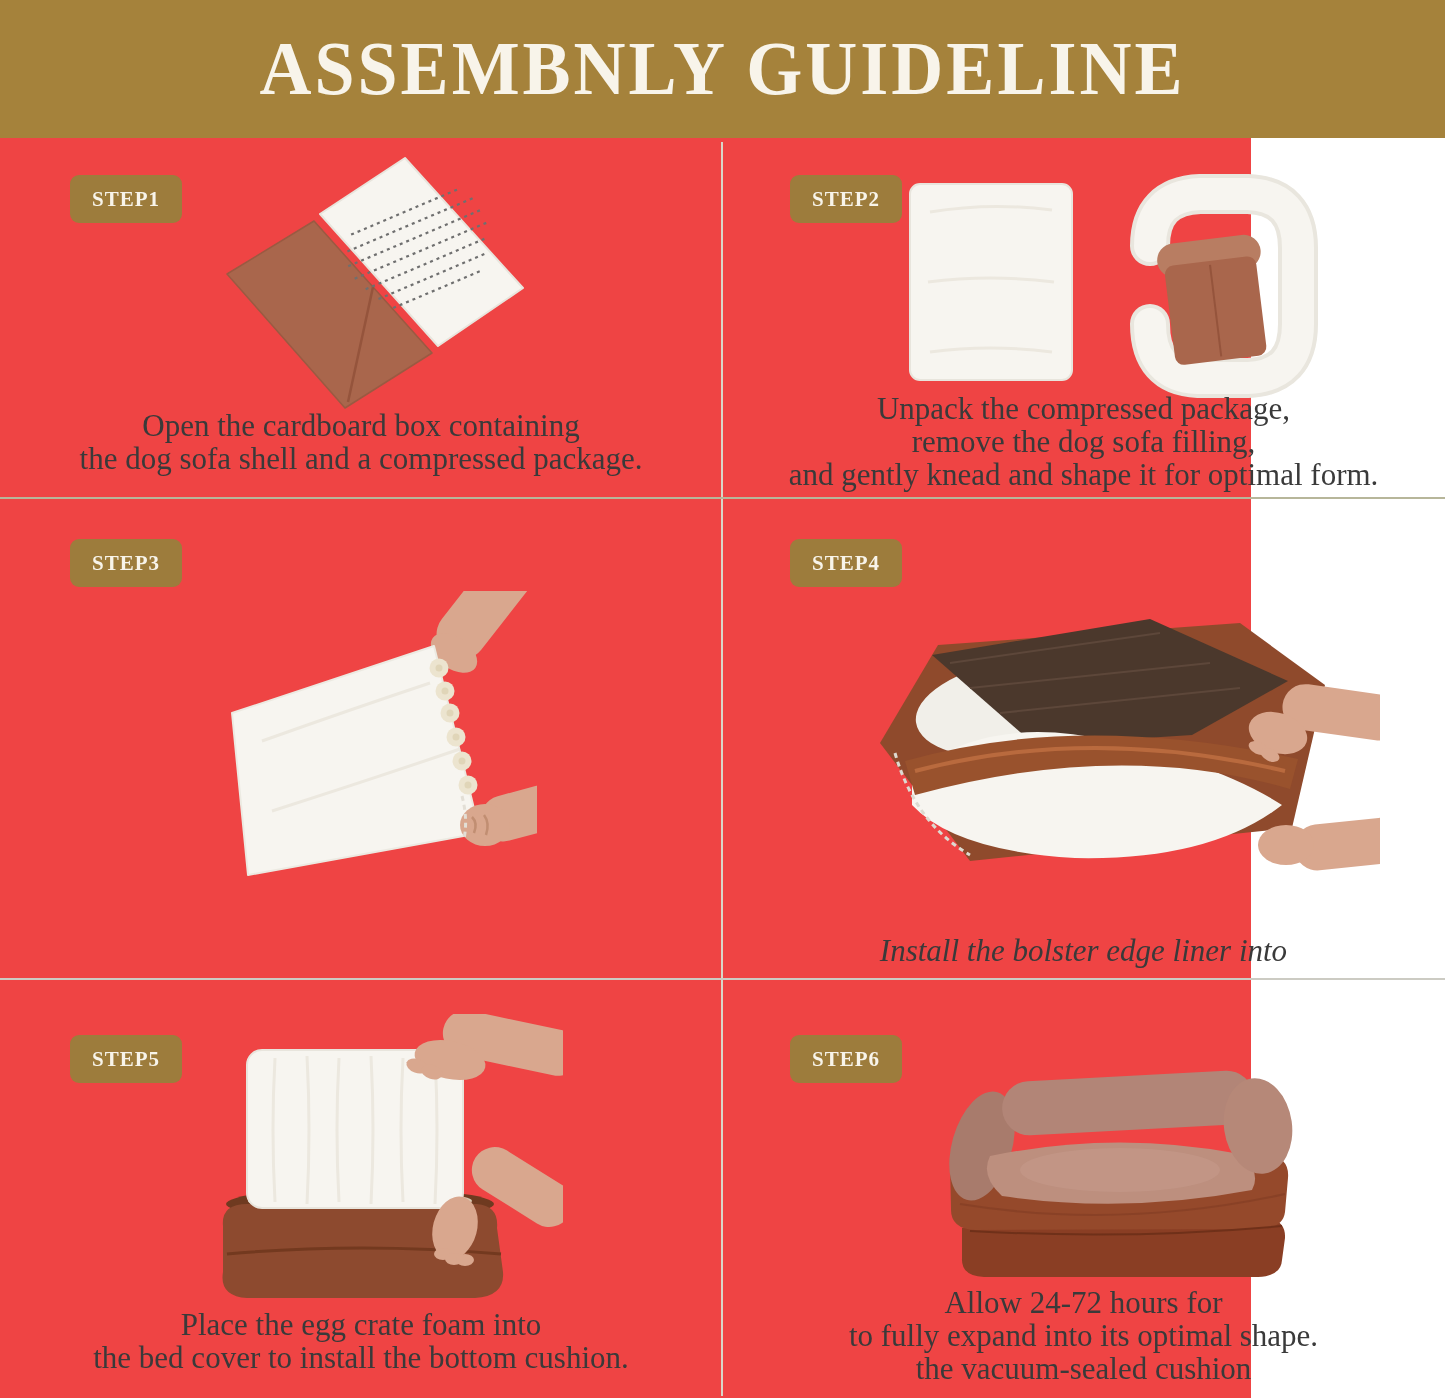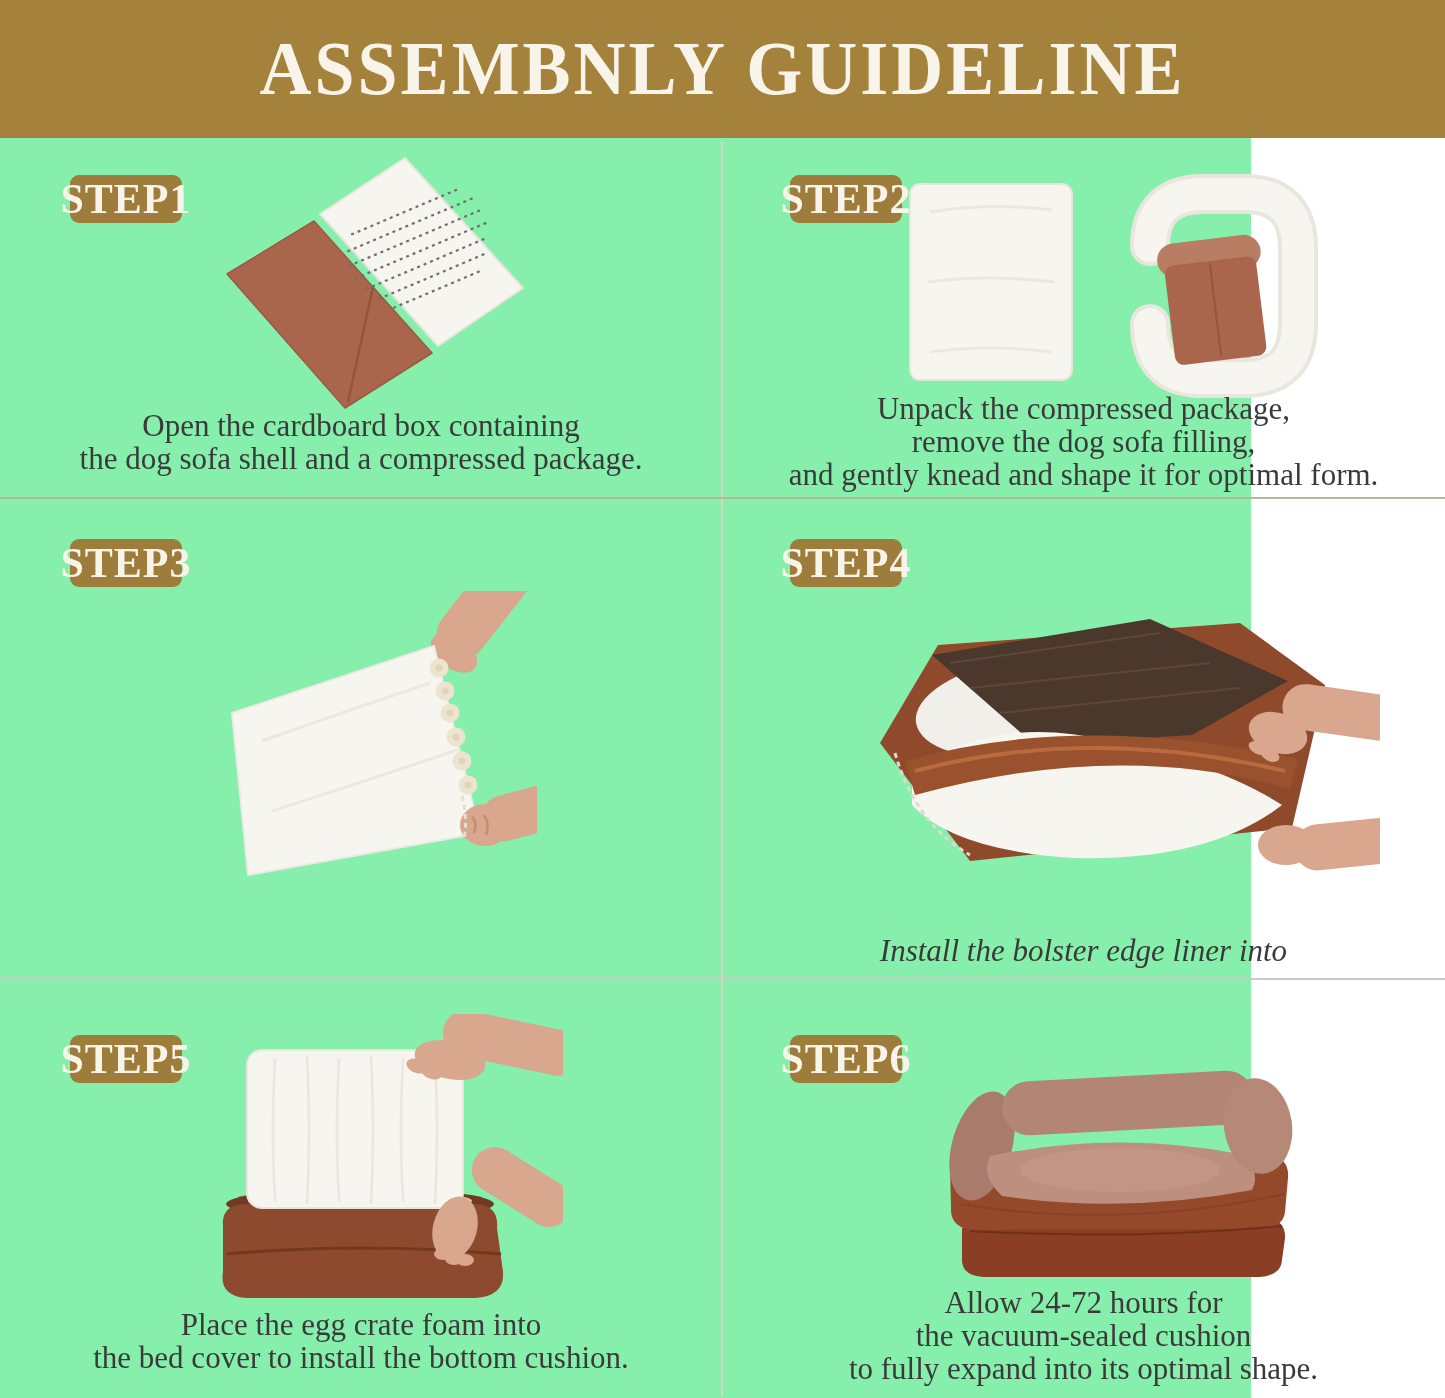--- a/index.html
+++ b/index.html
@@ -4,35 +4,35 @@
 <style>
   :root{
     --header-bg:#a5823b; --badge-bg:#9d7c3c; --badge-text:#f8f4ea; --title-text:#f8f4ea;
     --caption-text:#3a3a3a; --divider-top:#b7b69a; --divider-bottom:#cccbc3; --divider-vertical:#d9d6c8;
     --white-fabric:#f7f5f0; --brown-fabric:#a9664c; --rust-brown:#8f4a2c; --dark-mesh:#4b382c;
     --skin:#d9a78e; --bolster-pink:#b28577; --sleep-surface:#bd8f7e; --foam-cream:#ece4cf;
     --base-brown:#8d4a2f; --base-brown-dark:#8a3e24;
   }
   html,body{margin:0;padding:0;background:#ffffff;}
   body{width:1445px;height:1398px;overflow:hidden;font-family:"Liberation Serif",serif;}
-  .page{position:relative;width:1251px;height:1398px;background:#86efac;}
+  .page{position:relative;width:1251px;height:1398px;background:#ef4444;}
   .banner{position:absolute;top:0;left:0;width:1445px;height:138px;background:var(--header-bg,#a5823b);
           display:flex;align-items:center;justify-content:center;}
   .banner h1{margin:0;color:var(--title-text,#f8f4ea);font-size:72px;font-weight:bold;
              letter-spacing:3px;transform:scaleY(1.06);white-space:nowrap;}
   .grid{position:absolute;top:138px;left:0;width:1445px;height:1260px;
         display:grid;grid-template-columns:722px 723px;grid-template-rows:361px 481px 418px;}
   .vline{position:absolute;left:721px;top:4px;width:2px;height:1254px;background:var(--divider-vertical,#d9d6c8);}
   .hline{position:absolute;left:0;width:1445px;height:2px;}
   .hline-1{top:359px;background:var(--divider-top,#b7b69a);}
   .hline-2{top:840px;background:var(--divider-bottom,#cccbc3);}
   .cell{position:relative;overflow:hidden;}
   .badge{position:absolute;left:70px;top:37px;width:112px;height:48px;border-radius:9px;
          background:var(--badge-bg,#9d7c3c);color:var(--badge-text,#f8f4ea);
-         font-size:42px;font-weight:bold;letter-spacing:1px;
+         font-size:21px;font-weight:bold;letter-spacing:1px;
          display:flex;align-items:center;justify-content:center;}
   .cell-2 .badge,.cell-4 .badge,.cell-6 .badge{left:68px;}
   .cell-3 .badge,.cell-4 .badge{top:40px;text-align:right;}
   .cell-5 .badge,.cell-6 .badge{top:55px;}
   .art{position:absolute;}
   .cell-1 .art{left:205px;top:8px;}
   .cell-2 .art{left:178px;top:34px;}
   .cell-3 .art{left:192px;top:92px;}
   .cell-4 .art{left:98px;top:94px;}
   .cell-5 .art{left:155px;top:34px;}
@@ -233,19 +233,19 @@
           <ellipse cx="92" cy="128" rx="30" ry="56" transform="rotate(16 92 128)" fill="#a87b6c"></ellipse>
           <path d="M 100 138 Q 225 112 350 136 Q 372 154 362 172 Q 235 196 112 178 Q 90 158 100 138 Z" class="f-sleep"></path>
           <ellipse cx="230" cy="152" rx="100" ry="22" fill="#c59a8a" opacity="0.6"></ellipse>
           <rect x="112" y="58" width="252" height="54" rx="27" transform="rotate(-3 238 85)" class="f-bolster"></rect>
           <ellipse cx="368" cy="108" rx="34" ry="48" transform="rotate(-8 368 108)" fill="#b68878"></ellipse>
           <path d="M 70 186 Q 230 212 395 176" stroke="#7e3a22" stroke-width="2" fill="none" opacity="0.5"></path>
         </svg>
       </div>
       <p class="caption">
         <span>Allow 24-72 hours for</span>
+        <span>to fully expand into its optimal shape.</span>
         <span>the vacuum-sealed cushion</span>
-        <span>to fully expand into its optimal shape.</span>
       </p>
     </section>
 
   </div>
 </div>
 
 </body></html>

